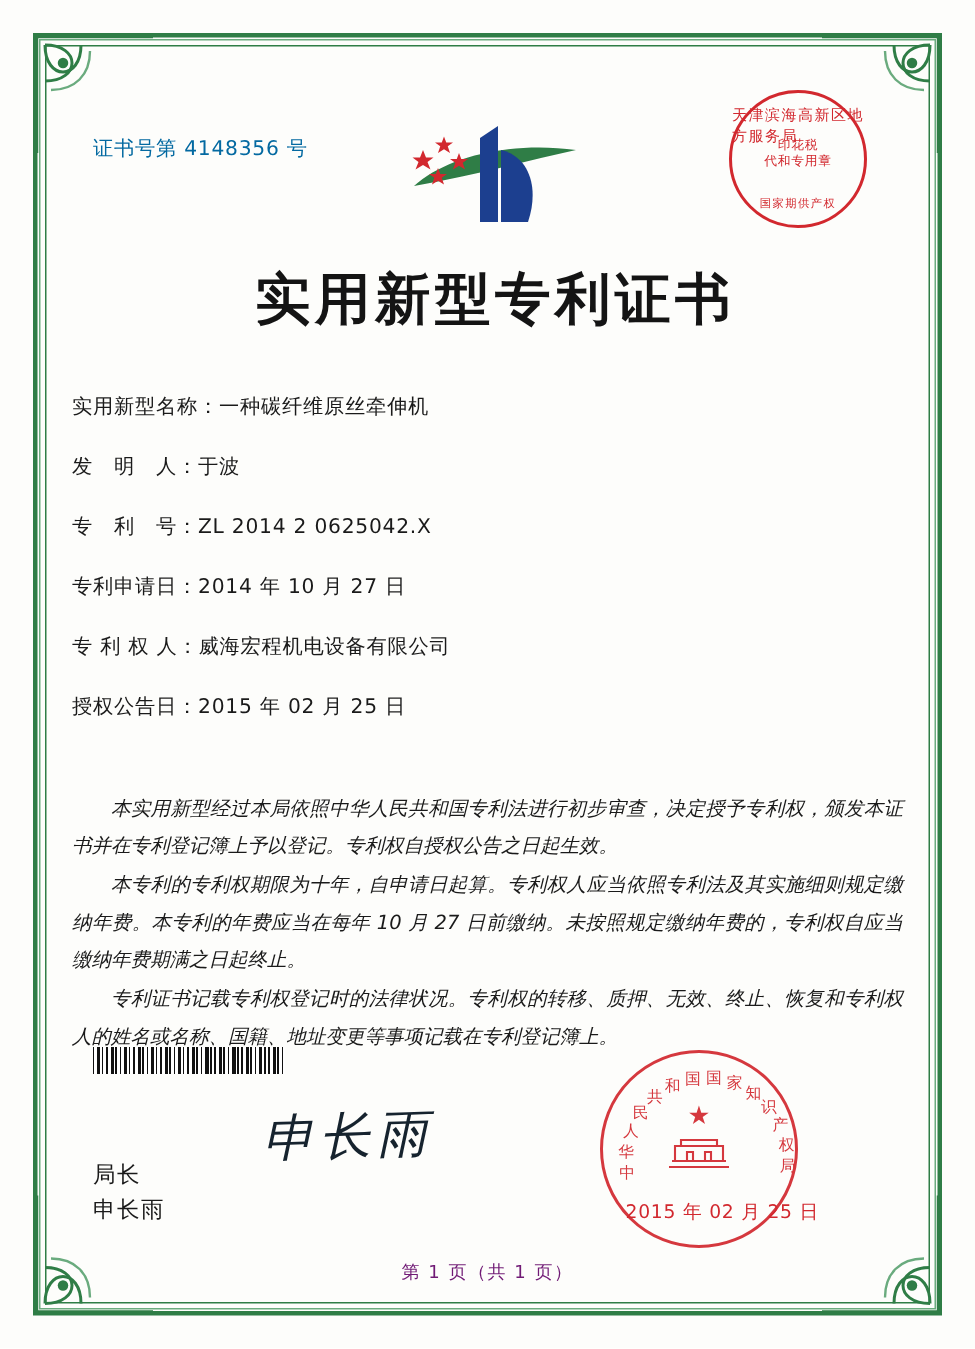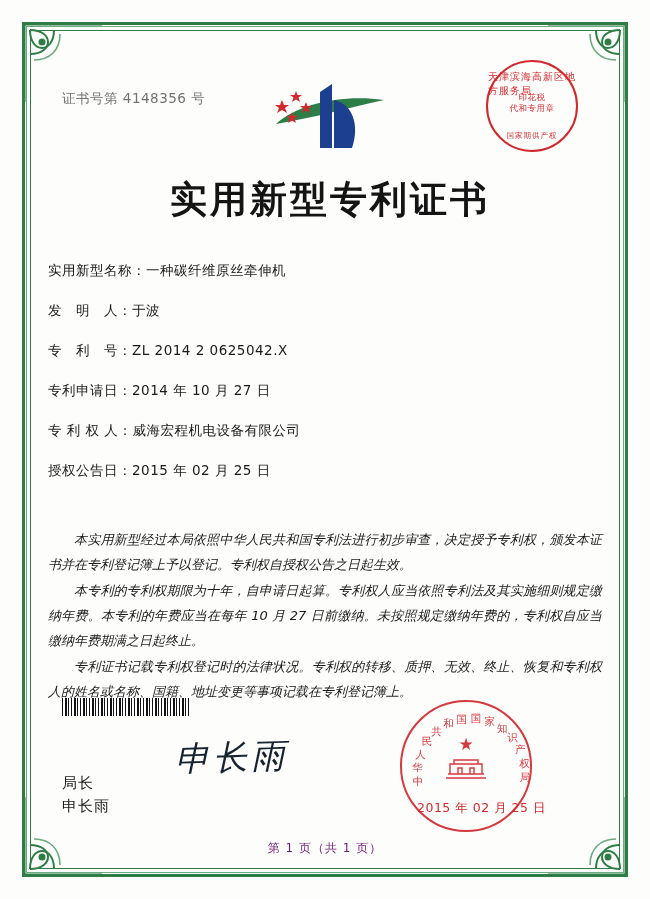--- a/index.html
+++ b/index.html
@@ -57,21 +57,21 @@
   .corner-bl { left: 20px; bottom: 20px; transform: scaleY(-1); }
   .corner-br { right: 20px; bottom: 20px; transform: scale(-1,-1); }
 
   
   .cert-number {
     position: absolute;
     left: 62px;
     top: 90px;
     font-size: 13.5px;
     letter-spacing: 0.5px;
-    color: #737373;
+    color: #0369a1;
     font-family: "DejaVu Sans", "Liberation Sans", sans-serif;
   }
 
   .emblem {
     position: absolute;
     left: 268px;
     top: 78px;
     width: 120px;
     height: 78px;
   }

